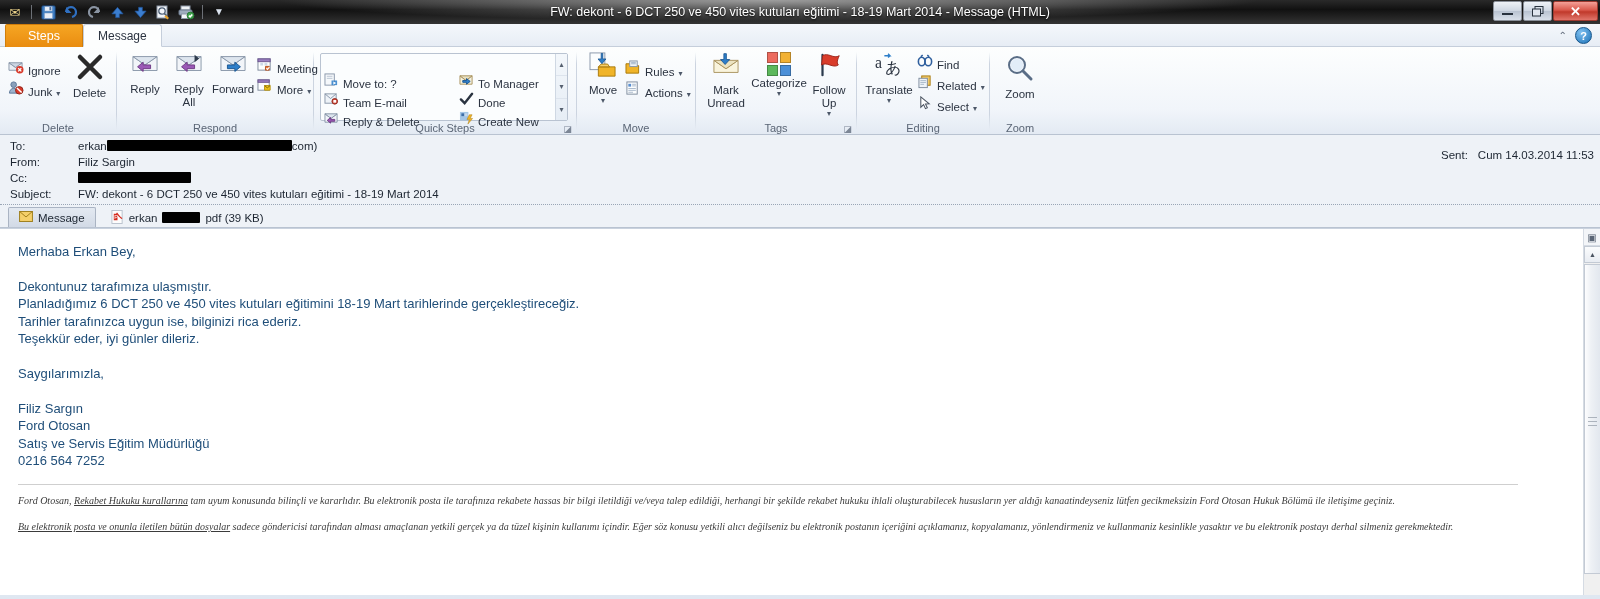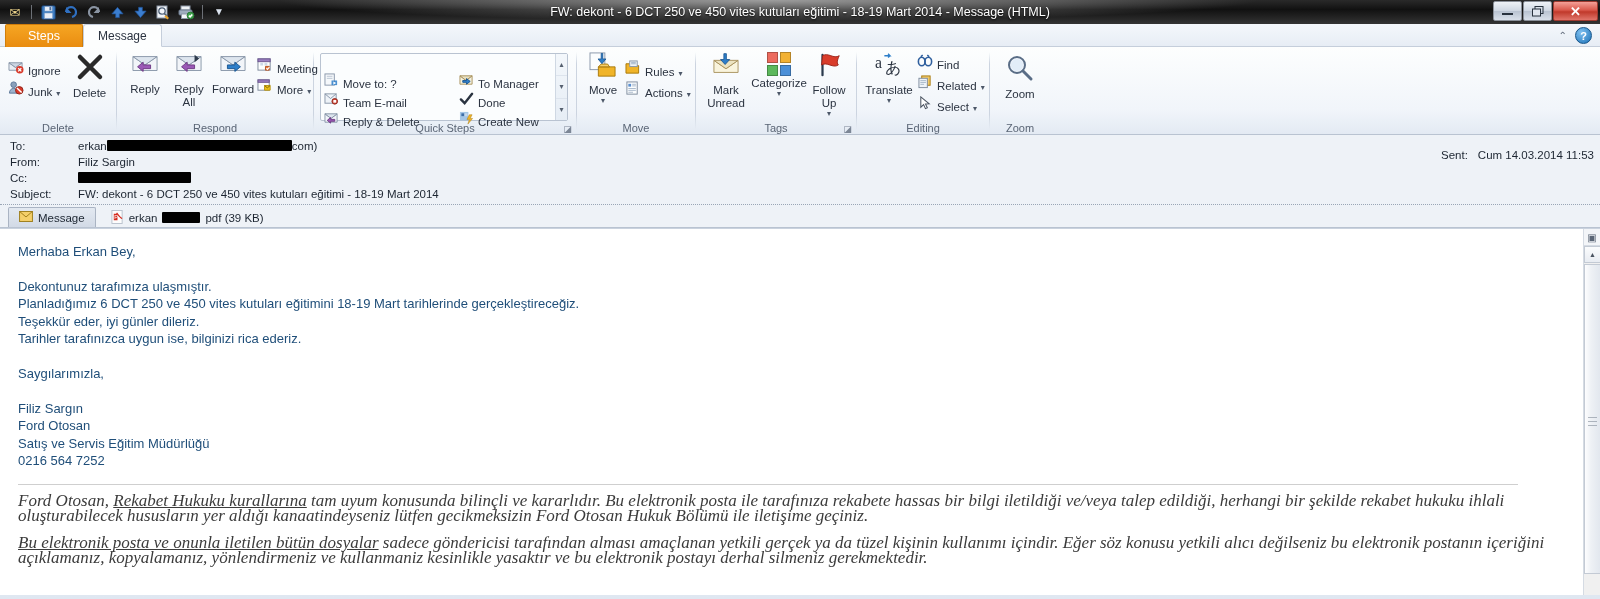--- a/index.html
+++ b/index.html
@@ -198,21 +198,21 @@
     overflow:hidden;
   }
   .bodyinner { padding:14px 0 0 18px; }
   .btext { color:#1f4e79; font-size:13px; line-height:17.6px; }
   .bspace { height:17px; }
   .hr {
     border:none; border-top:1px solid #cfcfcf; margin:14px 18px 8px 0; width:1500px;
   }
   .disc {
     font-family:"Liberation Serif", serif;
-    font-style:italic; font-size:17px; color:#3b3b3b; line-height:15.5px;
+    font-style:italic; font-size:10px; color:#3b3b3b; line-height:15.5px;
     padding-right:40px;
   }
   .disc u { text-decoration:underline; }
   .discgap { height:11px; }
 
   
   .vscroll {
     position:absolute; right:0; top:0; width:17px; height:100%;
     background:#f0f0f0; border-left:1px solid #d5dbe3;
   }
@@ -723,22 +723,22 @@
         <span>pdf (39 KB)</span>
     </div>
   </div>
 
   <div class="bodyarea">
     <div class="bodyinner">
       <div class="btext">Merhaba Erkan Bey,</div>
       <div class="bspace"></div>
       <div class="btext">Dekontunuz tarafımıza ulaşmıştır.</div>
       <div class="btext">Planladığımız 6 DCT 250 ve 450 vites kutuları eğitimini  18-19 Mart tarihlerinde gerçekleştireceğiz.</div>
+      <div class="btext">Tarihler tarafınızca uygun ise, bilginizi rica ederiz.</div>
       <div class="btext">Teşekkür eder, iyi günler dileriz.</div>
-      <div class="btext">Tarihler tarafınızca uygun ise, bilginizi rica ederiz.</div>
       <div class="bspace"></div>
       <div class="btext">Saygılarımızla,</div>
       <div class="bspace"></div>
       <div class="btext">Filiz Sargın</div>
       <div class="btext">Ford Otosan</div>
       <div class="btext">Satış ve Servis Eğitim Müdürlüğü</div>
       <div class="btext">0216 564 7252</div>
 
       <hr class="hr">
 

